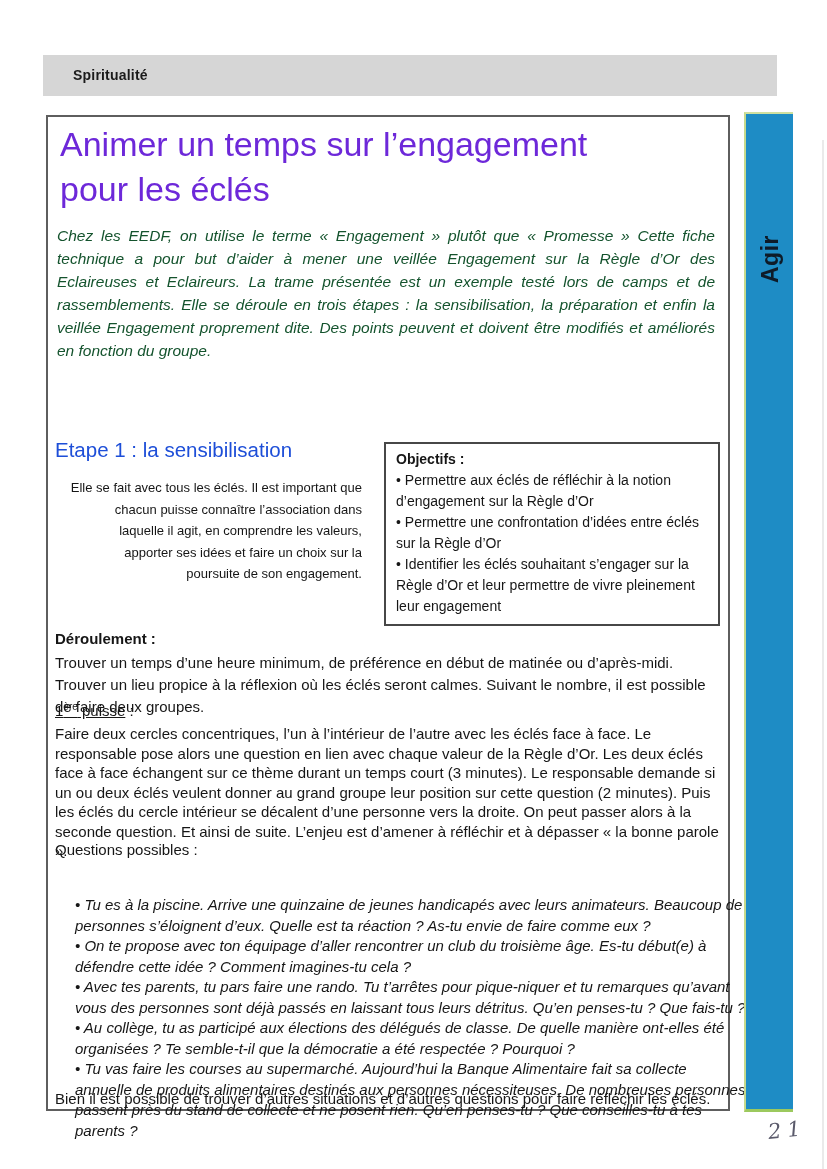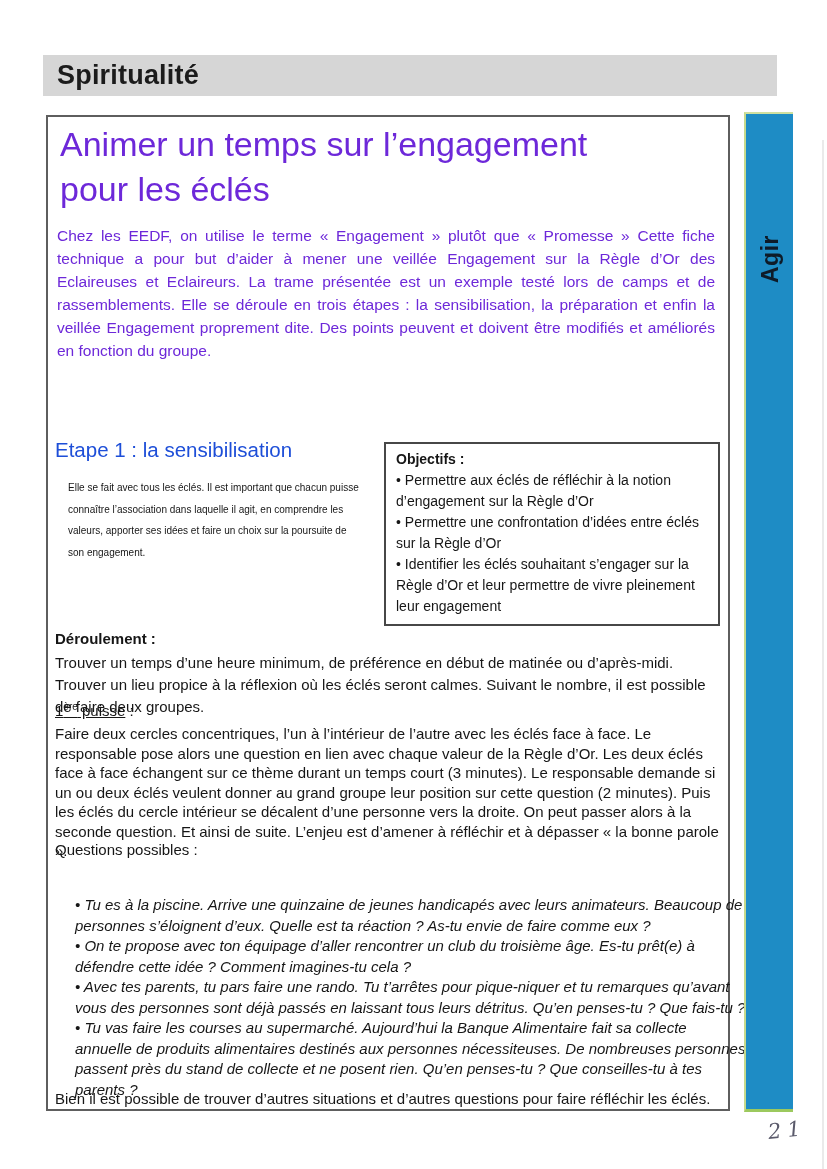--- a/index.html
+++ b/index.html
@@ -14,40 +14,40 @@
   .abs { position: absolute; }
 
   
   .scan-edge { left: 822px; top: 140px; width: 2px; height: 1029px;
                background: #d8d8d8; opacity: .55; }
 
   
   .section-bar { left: 43px; top: 55px; width: 734px; height: 41px;
                  background: #d6d6d6; }
   .section-bar .label {
-    padding-left: 14px; font-size: 27px; font-weight: bold;
+    padding-left: 30px; font-size: 14px; font-weight: bold;
     line-height: 41px; color: #1b1b1b; letter-spacing: .2px;
   }
 
   
   .content-box { left: 46px; top: 115px; width: 684px; height: 996px;
                  border: 2px solid #5e5e5e; box-sizing: border-box;
                  background: #ffffff; }
 
   .article-title { left: 12px; top: 5px; width: 650px;
                    font-size: 34px; line-height: 45px; color: #6d28d9; }
 
   .intro { left: 9px; top: 107px; width: 658px;
-           font-size: 15.5px; line-height: 23px;
-           text-align: justify; color: #6d28d9; }
+           font-style: italic; font-size: 15.5px; line-height: 23px;
+           text-align: justify; color: #14532d; }
 
   .etape-heading { left: 7px; top: 321px; font-size: 20.5px; color: #1d4ed8; }
 
   .etape-body { left: 20px; top: 360px; width: 294px;
-                font-size: 10px; line-height: 21.5px; }
+                font-size: 13px; line-height: 21.5px; text-align: right; }
 
   .objectifs-box { left: 336px; top: 325px; width: 336px; min-height: 170px;
                    border: 2px solid #474747; box-sizing: border-box;
                    padding: 5px 10px 7px 10px;
                    font-size: 14px; line-height: 21px; background: #fff; }
   .objectifs-box .obj-heading { font-weight: bold; }
 
   .deroulement-heading { left: 7px; top: 513px; font-weight: bold; font-size: 15px; }
   .deroulement-body { left: 7px; top: 535px; width: 670px;
                       font-size: 15px; line-height: 22px; }
@@ -118,22 +118,23 @@
   <div class="abs phase-heading">
     <span class="u"><span>1</span><sup>ère</sup><span> puisse</span></span><span> :</span>
   </div>
 
   <div class="abs phase-body">Faire deux cercles concentriques, l’un à l’intérieur de l’autre avec les éclés face à face. Le responsable pose alors une question en lien avec chaque valeur de la Règle d’Or. Les deux éclés face à face échangent sur ce thème durant un temps court (3 minutes). Le responsable demande si un ou deux éclés veulent donner au grand groupe leur position sur cette question (2 minutes). Puis les éclés du cercle intérieur se décalent d’une personne vers la droite. On peut passer alors à la seconde question. Et ainsi de suite. L’enjeu est d’amener à réfléchir et à dépasser « la bonne parole ».</div>
 
   <div class="abs questions-heading">Questions possibles :</div>
 
   <div class="abs questions-list">
     <div>• Tu es à la piscine. Arrive une quinzaine de jeunes handicapés avec leurs animateurs. Beaucoup de personnes s’éloignent d’eux. Quelle est ta réaction ? As-tu envie de faire comme eux ?</div>
-    <div>• On te propose avec ton équipage d’aller rencontrer un club du troisième âge. Es-tu prêt(e) à défendre cette idée ? Comment imagines-tu cela ?</div>
+    <div>• On te propose avec ton équipage d’aller rencontrer un club du troisième âge. Es-tu début(e) à défendre cette idée ? Comment imagines-tu cela ?</div>
     <div>• Avec tes parents, tu pars faire une rando. Tu t’arrêtes pour pique-niquer et tu remarques qu’avant vous des personnes sont déjà passés en laissant tous leurs détritus. Qu’en penses-tu ? Que fais-tu ?</div>
+    <div>• Au collège, tu as participé aux élections des délégués de classe. De quelle manière ont-elles été organisées ? Te semble-t-il que la démocratie a été respectée ? Pourquoi ?</div>
     <div>• Tu vas faire les courses au supermarché. Aujourd’hui la Banque Alimentaire fait sa collecte annuelle de produits alimentaires destinés aux personnes nécessiteuses. De nombreuses personnes passent près du stand de collecte et ne posent rien. Qu’en penses-tu ? Que conseilles-tu à tes parents ?</div>
   </div>
 
   <div class="abs closing-note">Bien il est possible de trouver d’autres situations et d’autres questions pour faire réfléchir les éclés.</div>
 
 </div>
 
 <div class="abs agir-tab">
   <div class="agir-label">Agir</div>
 </div>

